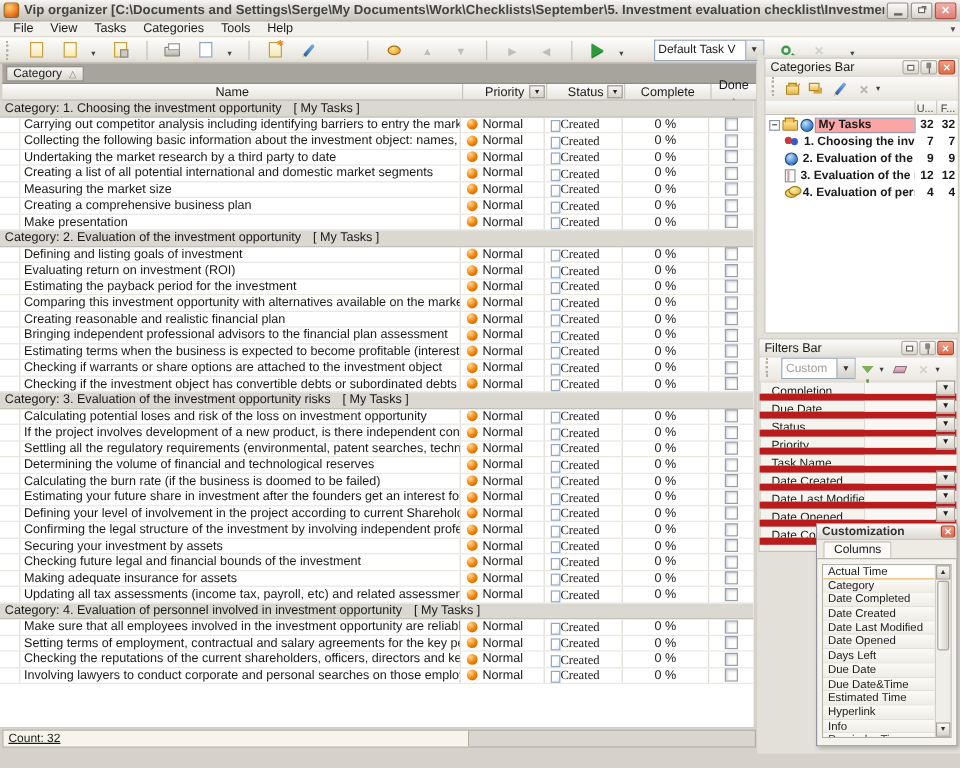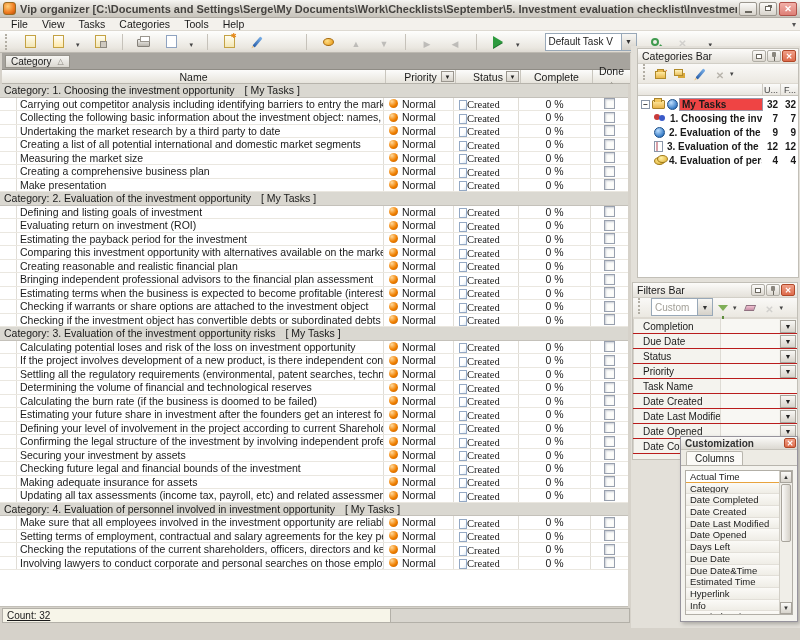--- a/index.html
+++ b/index.html
@@ -111,40 +111,40 @@
   .pin::after { content:""; position:absolute; left:3.5px; top:5px; width:1px; height:4px; background:#6a675f; }
   .pt-btn.close { background:linear-gradient(#f0a088,#dd6a4a); border-color:#b04828; color:#fff; font-size:8px; font-weight:bold; }
 
   .ptoolbar { height:20px; display:flex; align-items:flex-start; border-bottom:1px solid #ddd9d1; background:linear-gradient(#faf9f7,#ebe8e1); padding-left:2px; }
 
   
   .tree-colhead { height:12px; display:flex; justify-content:flex-end; background:linear-gradient(#fbfbfa,#e8e5de); border-bottom:1px solid #c6c3bb; font-size:9px; color:#444; }
   .tch { width:18px; border-left:1px solid #cdcac2; text-align:right; padding-right:2px; line-height:12px; }
   .tree { background:#fff; height:181px; overflow:hidden; padding-top:1px; }
   .tree-row { height:14px; display:flex; align-items:center; font-size:10px; font-weight:bold; white-space:nowrap; position:relative; }
-  .tree-row.selected .tr-label { outline:1px solid #9a97a8; background:#ef4444; }
+  .tree-row.selected .tr-label { outline:1px solid #9a97a8; background:#fca5a5; }
   .tr-exp { width:9px; height:9px; border:1px solid #8a96a8; background:#fff; font-size:8px; line-height:7px; text-align:center; color:#333; margin:0 2px 0 3px; flex:0 0 auto; }
   .tr-indent { width:16px; flex:0 0 auto; }
   .tr-label { flex:1; overflow:hidden; padding:0 2px; }
   .tr-num { width:18px; text-align:right; padding-right:2px; flex:0 0 auto; }
   .t-ic { flex:0 0 auto; margin-right:2px; position:relative; }
   .t-folder { width:13px; height:9px; background:linear-gradient(#ffe9a0,#e8b44a); border:1px solid #a8822a; border-radius:1px; }
   .t-folder::before { content:""; position:absolute; left:1px; top:-3px; width:6px; height:3px; background:#f4c85e; border:1px solid #a8822a; border-bottom:none; }
   .t-globe { width:11px; height:11px; border-radius:50%; background:radial-gradient(circle at 35% 30%, #bfe0ff, #3a7ec8 70%, #1a4e88); border:1px solid #1a4e88; }
   .t-people { width:12px; height:10px; }
   .t-people::before { content:""; position:absolute; left:0; top:1px; width:6px; height:6px; border-radius:50%; background:#c83a3a; }
   .t-people::after { content:""; position:absolute; left:5px; top:2px; width:6px; height:6px; border-radius:50%; background:#3a5ac8; }
   .t-notebook { width:9px; height:11px; background:#fff; border:1px solid #8a96a8; }
   .t-notebook::before { content:""; position:absolute; left:1px; top:0; width:2px; height:100%; background:#d8a0a8; }
   .t-coins { width:11px; height:8px; border-radius:50%; background:radial-gradient(circle at 35% 30%, #ffe890, #d8a420); border:1px solid #a07a18; margin-top:2px; }
   .t-coins::before { content:""; position:absolute; left:2px; top:-3px; width:9px; height:6px; border-radius:50%; background:radial-gradient(circle at 35% 30%, #fff0a8, #e0b030); border:1px solid #a07a18; }
 
   
   .filter-rows { border-top:1px solid #ddd9d1; }
-  .filter-row { height:15px; display:flex; align-items:center; background:#f4f3ee; border-bottom:1px solid #b91c1c; font-size:10px; position:relative; }
+  .filter-row { height:15px; display:flex; align-items:center; background:#f4f3ee; border-bottom:6px solid #b91c1c; font-size:10px; position:relative; }
   .fr-label { width:88px; padding-left:9px; border-left:1px solid #d5d2ca; border-right:1px solid #dedbd4; height:100%; line-height:15px; white-space:nowrap; overflow:hidden; flex:0 0 auto; }
   .fr-value { flex:1; height:100%; background:#f8f7f3; }
   .fr-drop { width:16px; height:13px; margin:0 1px; border:1px solid #a8a49c; background:linear-gradient(#f8f7f4,#d8d4cc); display:flex; align-items:center; justify-content:center; font-size:7px; color:#222; flex:0 0 auto; }
 
   
   .custwin { position:absolute; left:680px; top:436px; width:118px; height:186px; background:#f4f3ee; border:1px solid #96939c; box-shadow:2px 2px 4px rgba(0,0,0,.25); z-index:20; }
   .cust-title { height:13px; display:flex; align-items:center; padding:0 1px 0 4px; font-size:10px; font-weight:bold; color:#333;
     background:linear-gradient(#fbfaf8,#dcd9d2); border-bottom:1px solid #c6c3bb; }
   .cust-title .pt-text { flex:1; }
   .cust-title .pt-btn { width:12px; height:10px; }

